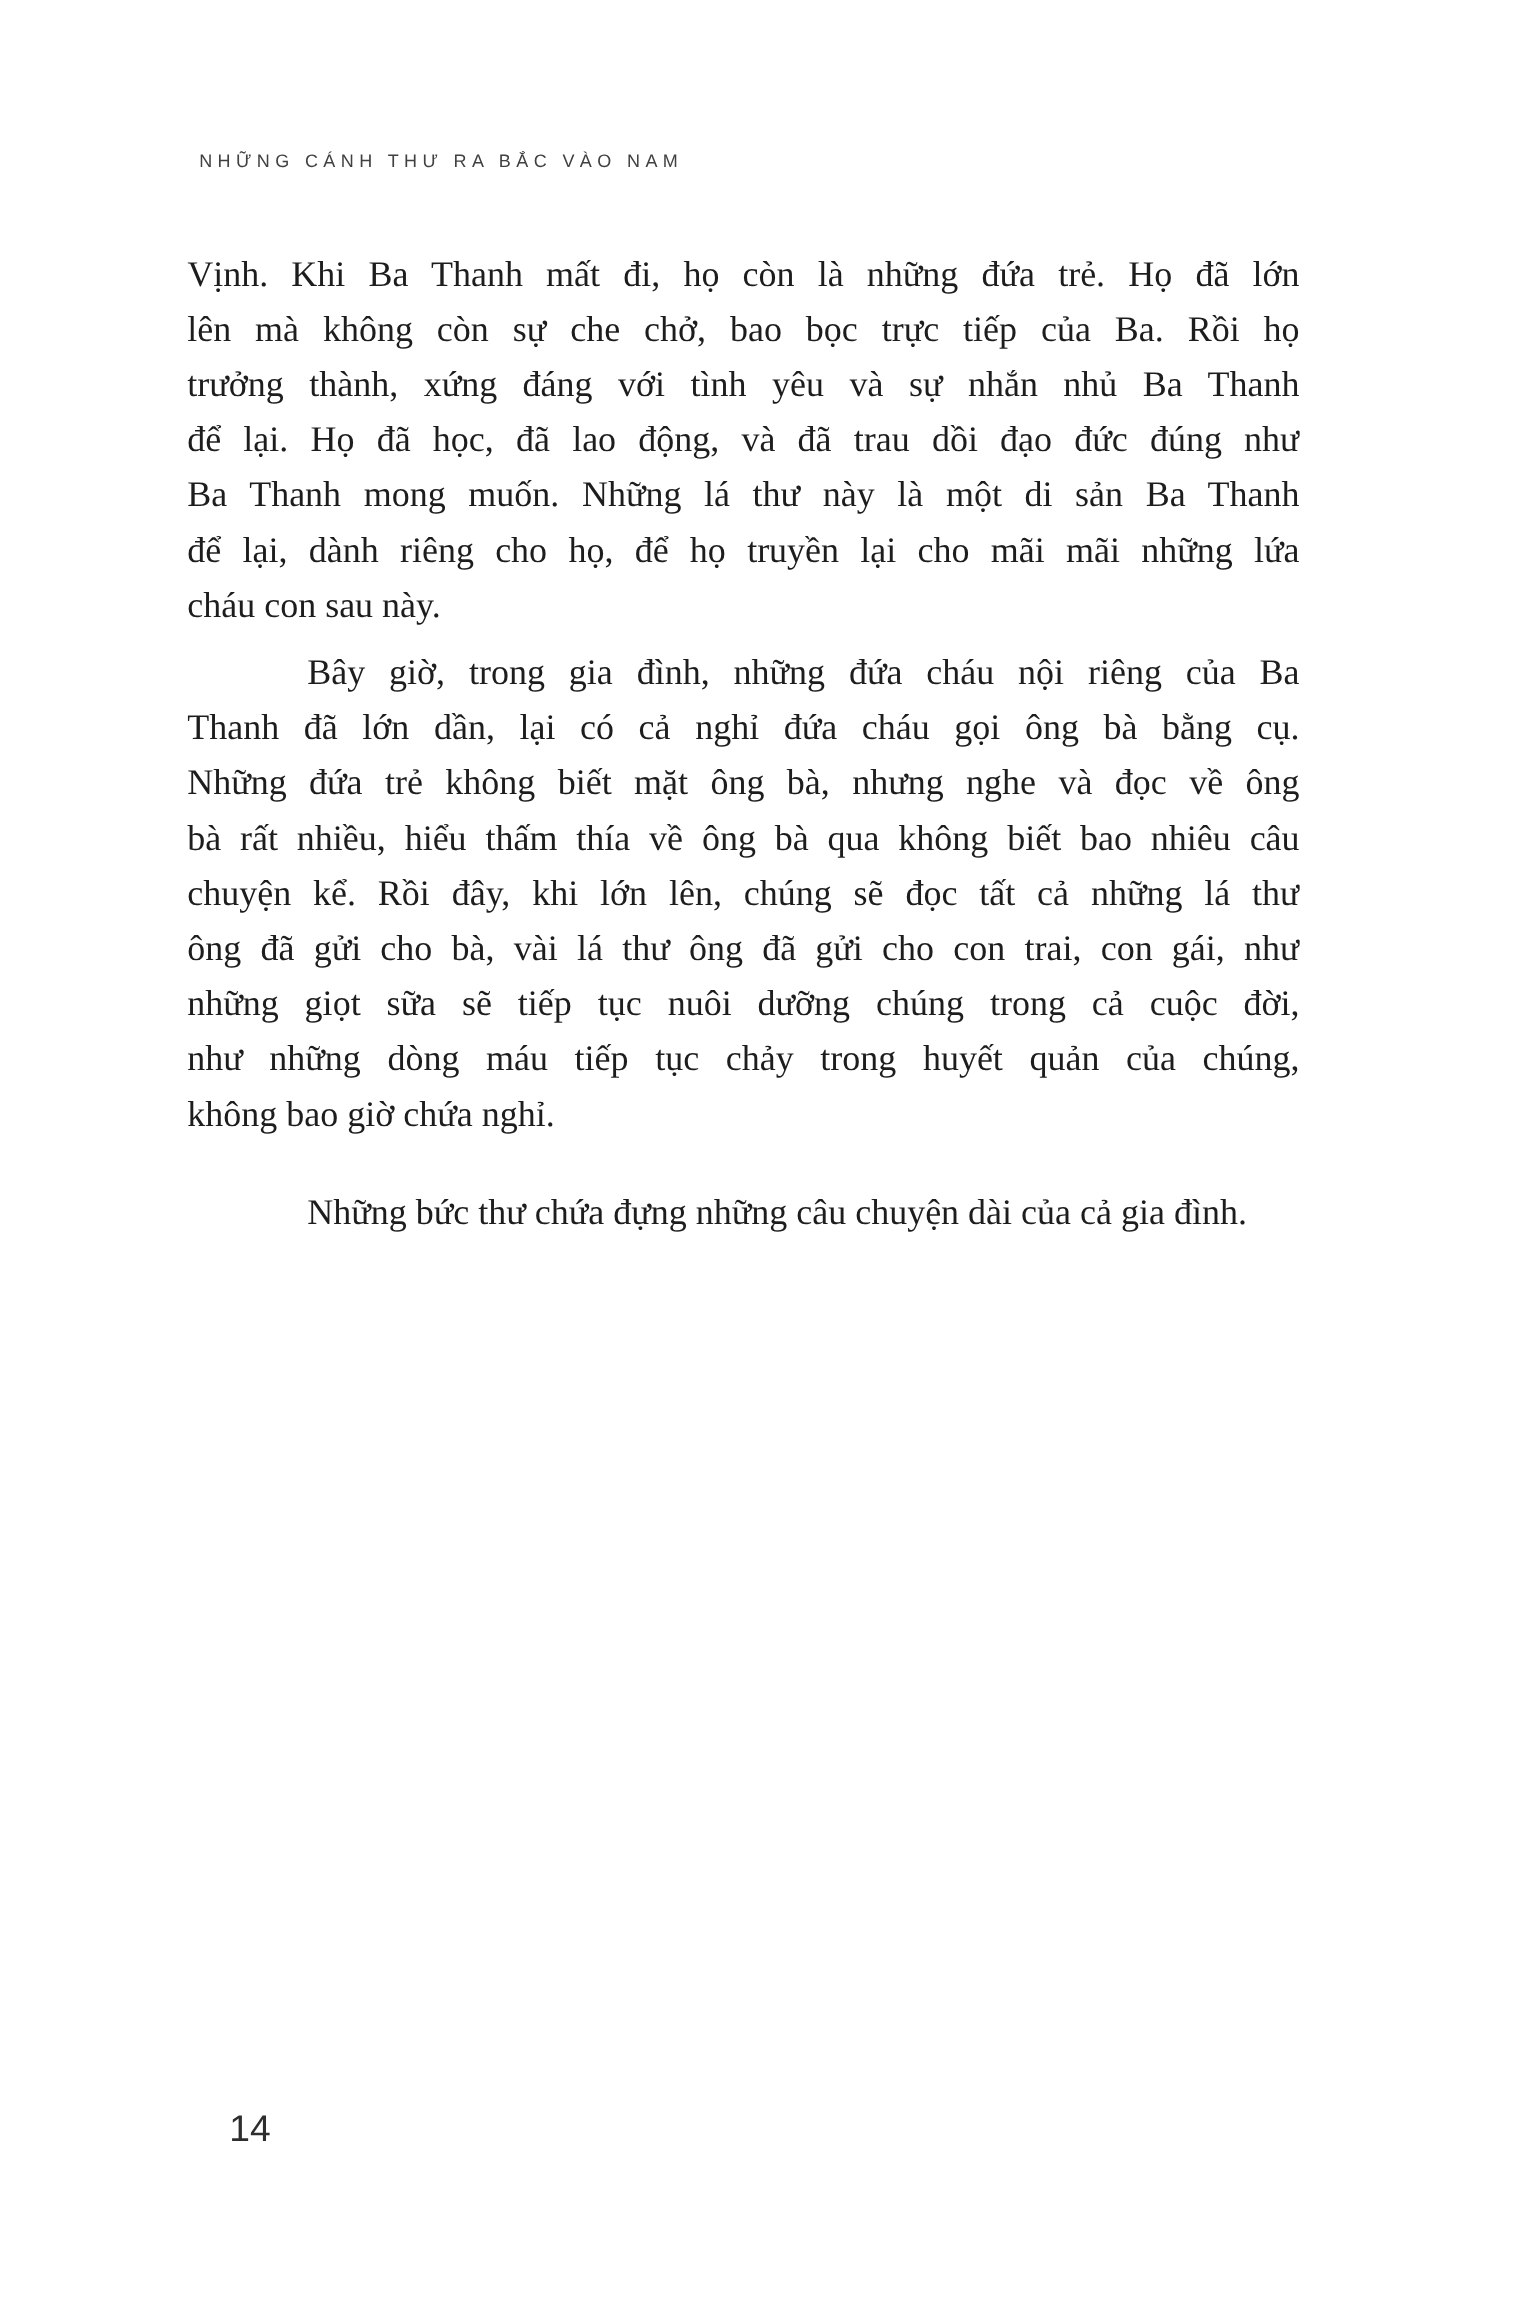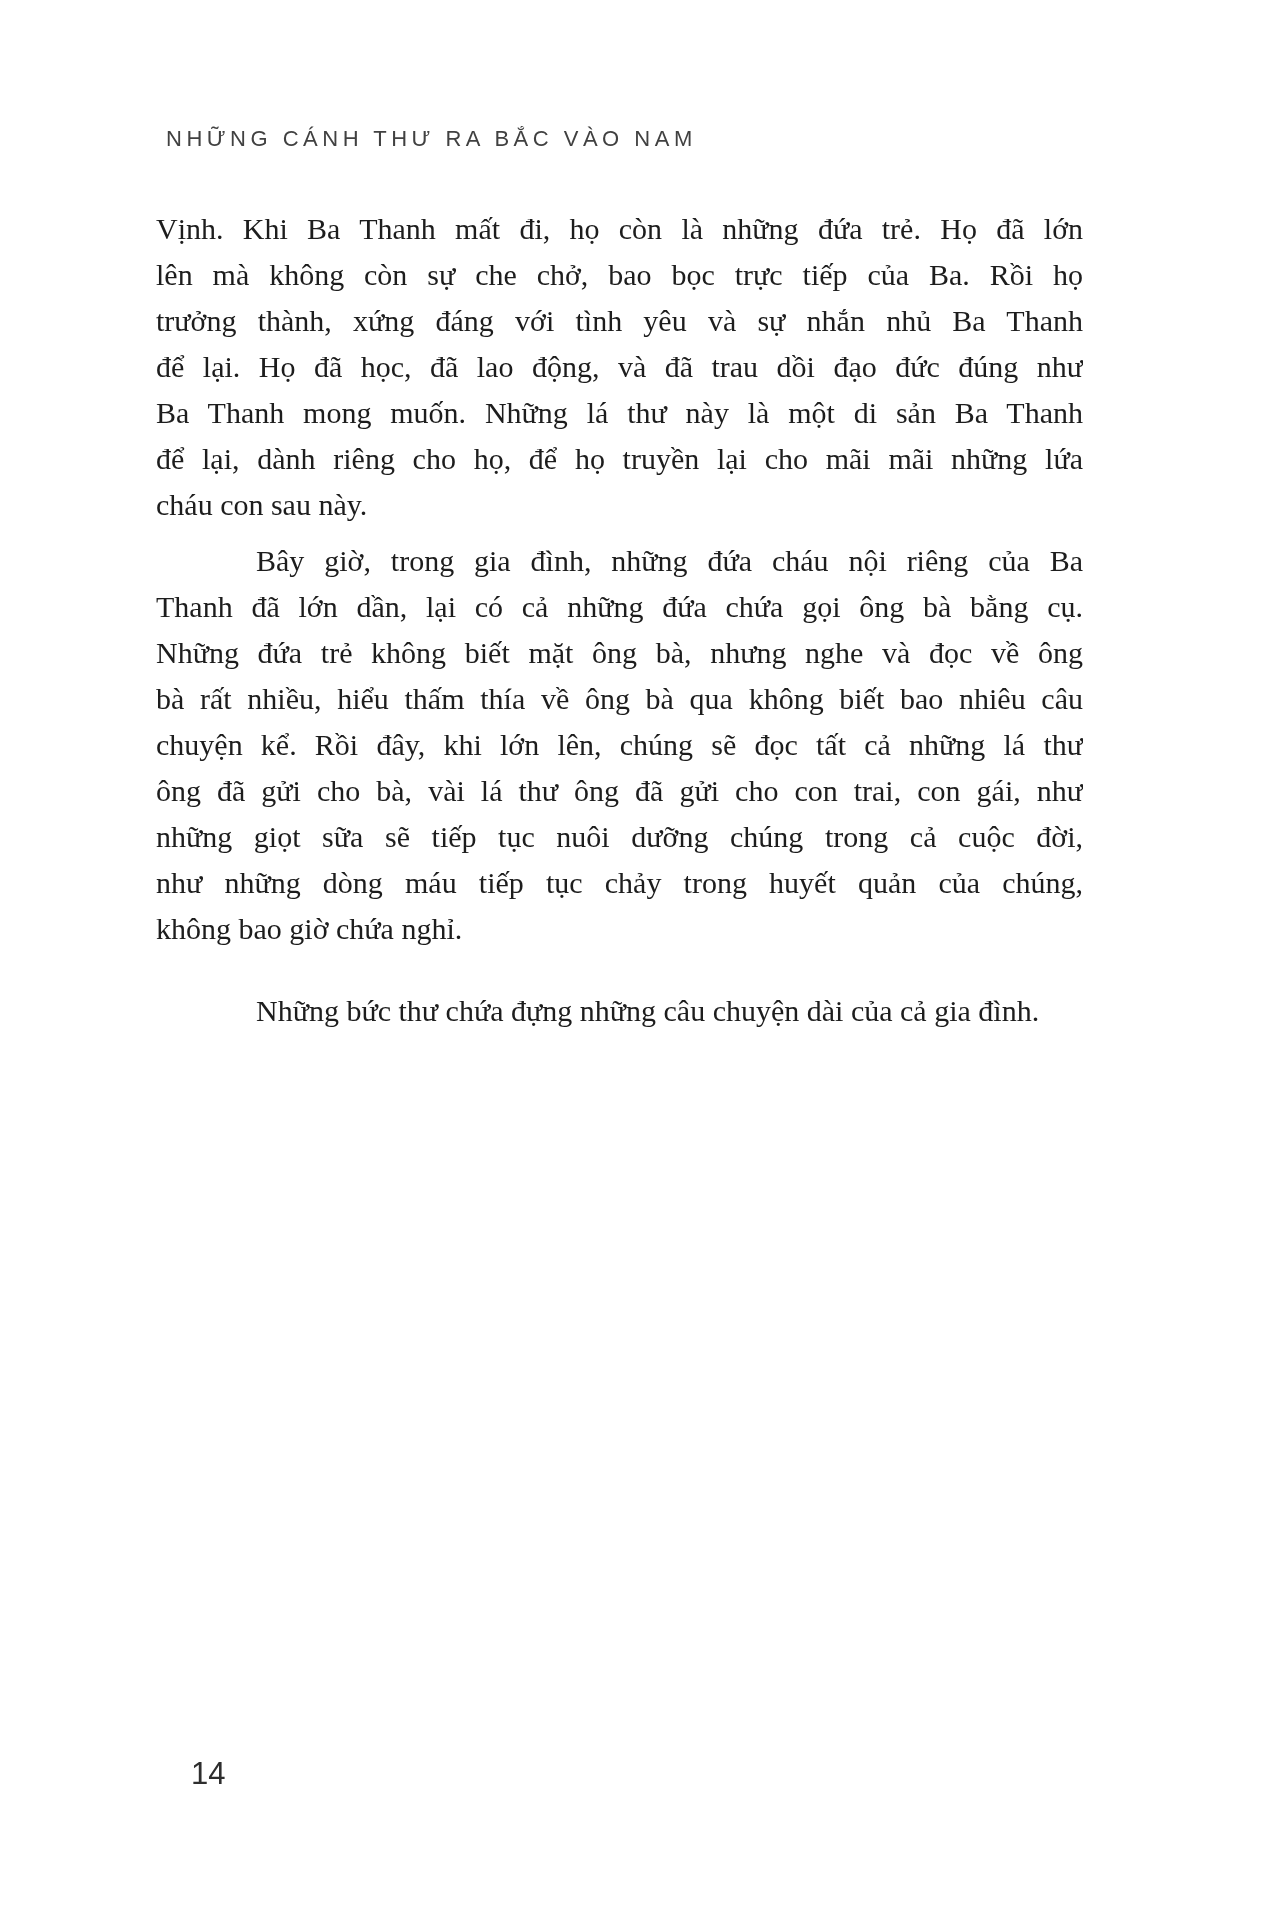--- a/index.html
+++ b/index.html
@@ -12,21 +12,21 @@
     width: 1276px;
     height: 1922px;
     background: #ffffff;
     overflow: hidden;
   }
   .running-header {
     position: absolute;
     left: 166px;
     top: 126px;
     font-family: "Liberation Sans", sans-serif;
-    font-size: 22px;
+    font-size: 15px;
     font-weight: 400;
     letter-spacing: 4.5px;
     color: #414141;
     white-space: nowrap;
   }
   .text-block {
     position: absolute;
     left: 156px;
     top: 206px;
     width: 927px;
@@ -75,21 +75,21 @@
       <div class="line just">lên mà không còn sự che chở, bao bọc trực tiếp của Ba. Rồi họ</div>
       <div class="line just">trưởng thành, xứng đáng với tình yêu và sự nhắn nhủ Ba Thanh</div>
       <div class="line just">để lại. Họ đã học, đã lao động, và đã trau dồi đạo đức đúng như</div>
       <div class="line just">Ba Thanh mong muốn. Những lá thư này là một di sản Ba Thanh</div>
       <div class="line just">để lại, dành riêng cho họ, để họ truyền lại cho mãi mãi những lứa</div>
       <div class="line last">cháu con sau này.</div>
     </div>
 
     <div class="paragraph">
       <div class="line just indent">Bây giờ, trong gia đình, những đứa cháu nội riêng của Ba</div>
-      <div class="line just">Thanh đã lớn dần, lại có cả những đứa chứa gọi ông bà bằng cụ.</div>
+      <div class="line just">Thanh đã lớn dần, lại có cả nghỉ đứa cháu gọi ông bà bằng cụ.</div>
       <div class="line just">Những đứa trẻ không biết mặt ông bà, nhưng nghe và đọc về ông</div>
       <div class="line just">bà rất nhiều, hiểu thấm thía về ông bà qua không biết bao nhiêu câu</div>
       <div class="line just">chuyện kể. Rồi đây, khi lớn lên, chúng sẽ đọc tất cả những lá thư</div>
       <div class="line just">ông đã gửi cho bà, vài lá thư ông đã gửi cho con trai, con gái, như</div>
       <div class="line just">những giọt sữa sẽ tiếp tục nuôi dưỡng chúng trong cả cuộc đời,</div>
       <div class="line just">như những dòng máu tiếp tục chảy trong huyết quản của chúng,</div>
       <div class="line last">không bao giờ chứa nghỉ.</div>
     </div>
 
     <div class="paragraph last-para">

